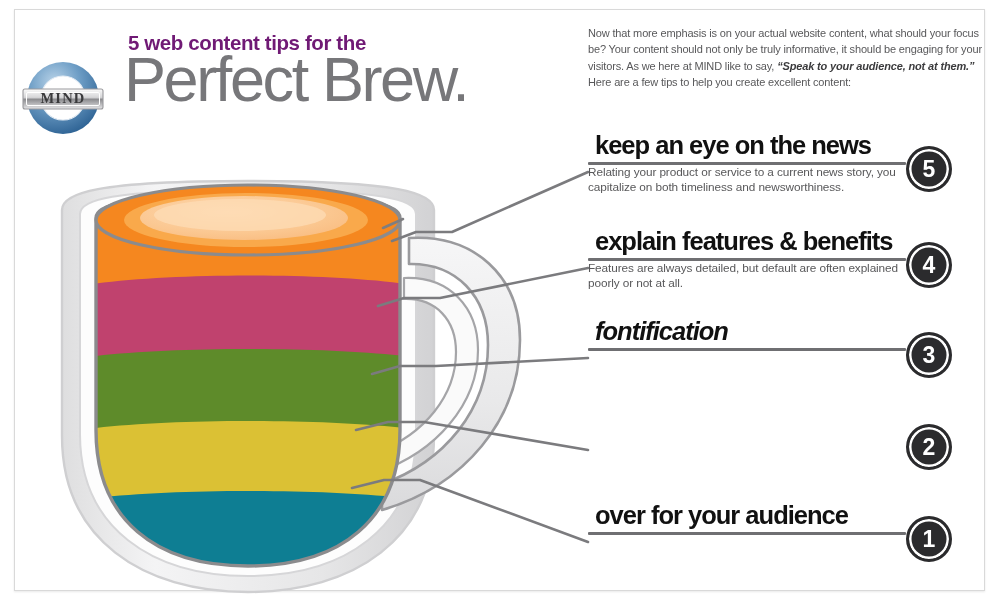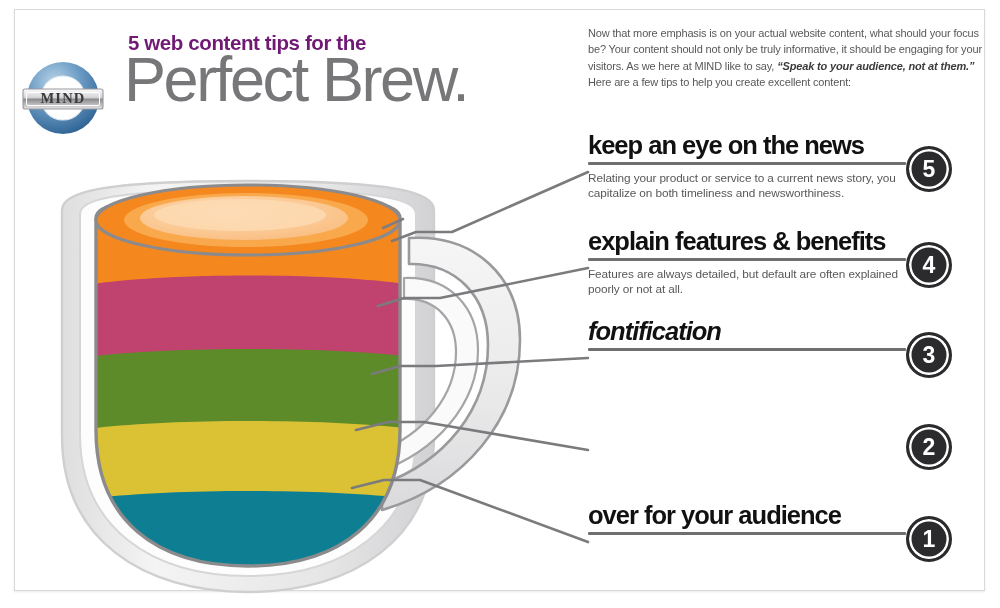--- a/index.html
+++ b/index.html
@@ -95,30 +95,30 @@
     left: 588px;
     width: 400px;
   }
   .tip-title {
     font-size: 25.5px;
     font-weight: bold;
     color: #111111;
     letter-spacing: -1.0px;
     line-height: 1.05;
     white-space: nowrap;
+    margin-left: 7px;
   }
   .tip-rule {
     margin-top: 3px;
     height: 3px;
     background: #6f6f72;
     width: 318px;
     border-radius: 1px;
   }
   .tip-body {
-    margin-top: 6px;
     width: 318px;
     font-size: 11.8px;
     line-height: 15.6px;
     color: #58585a;
     letter-spacing: -0.1px;
   }
 
   .badge {
     position: absolute;
     width: 46px;

